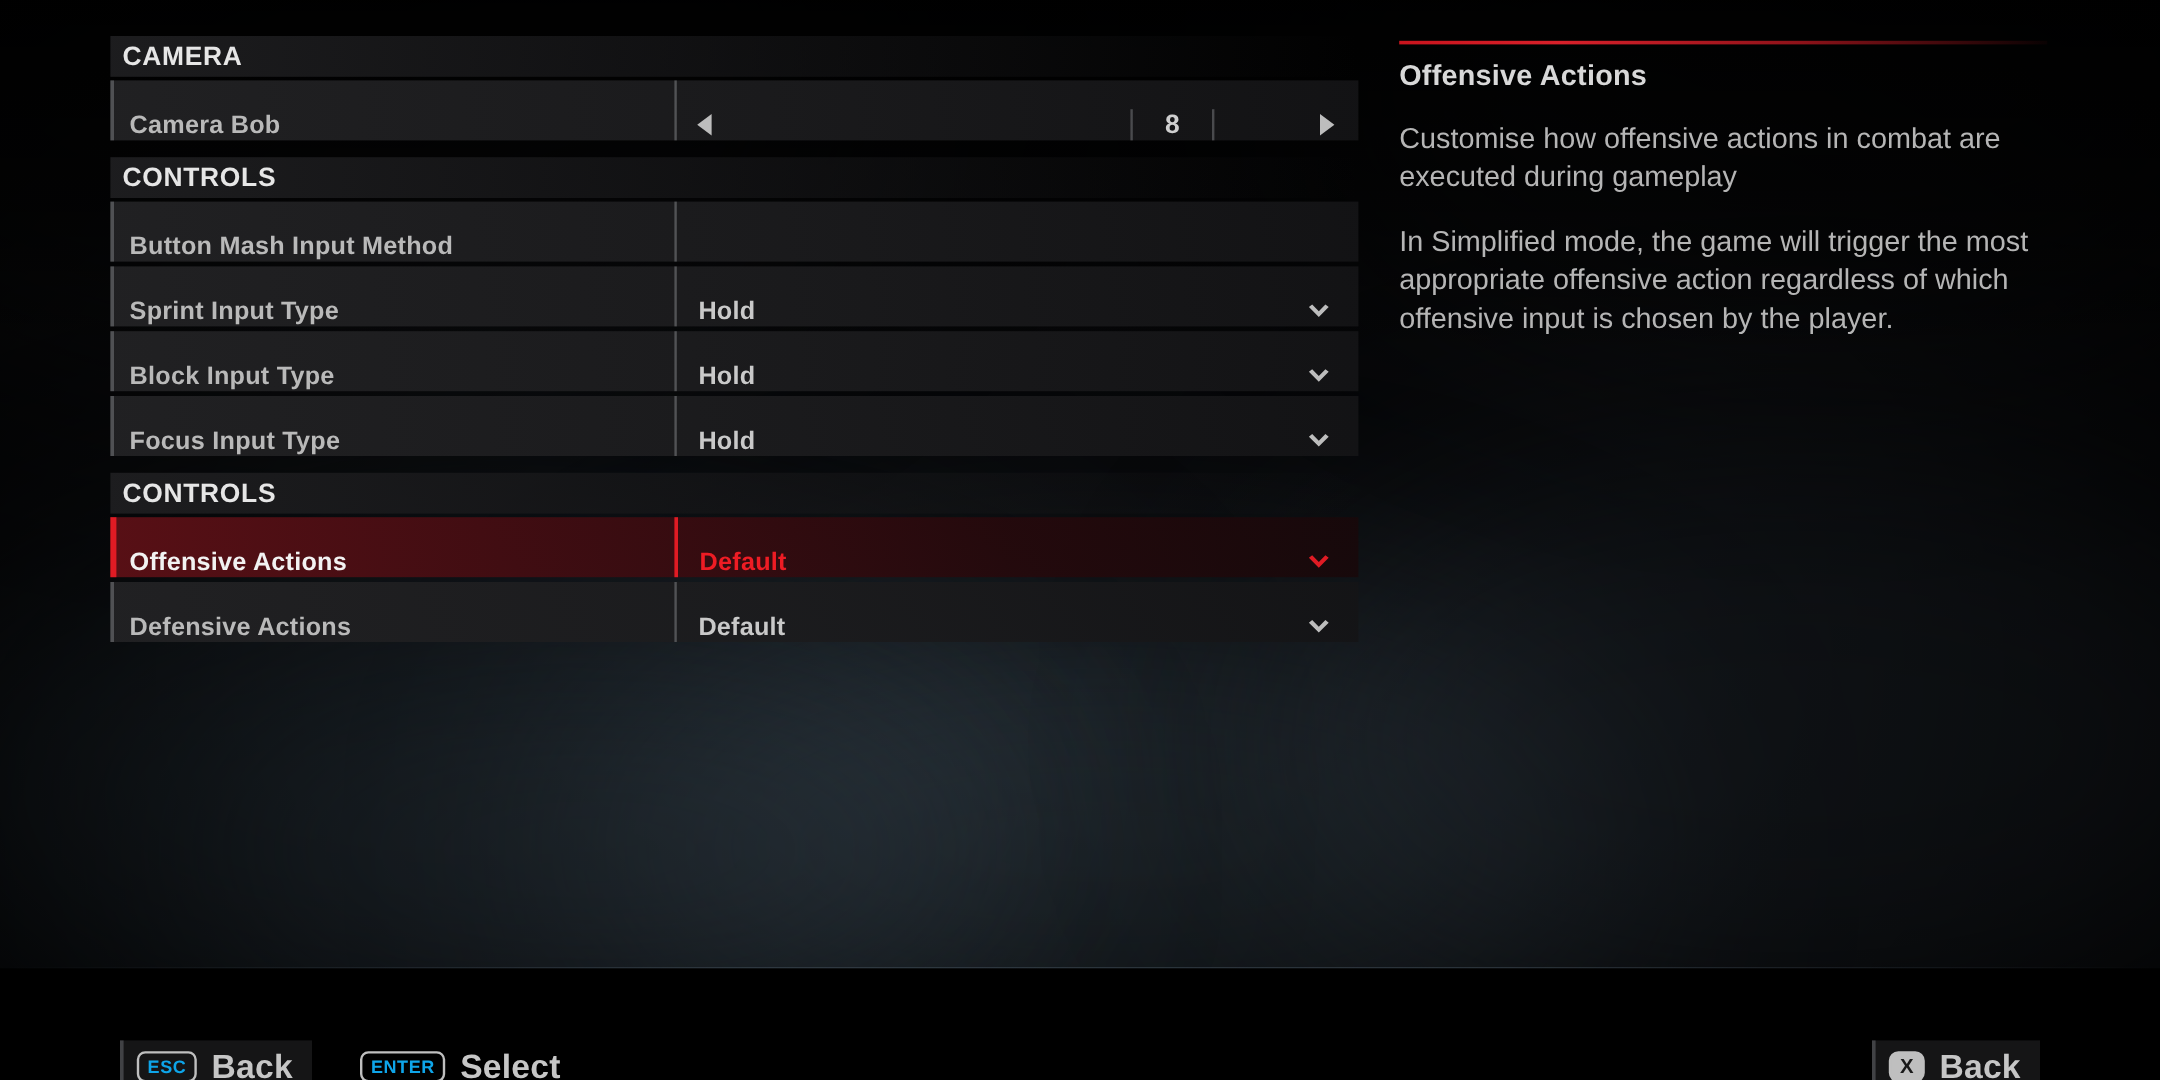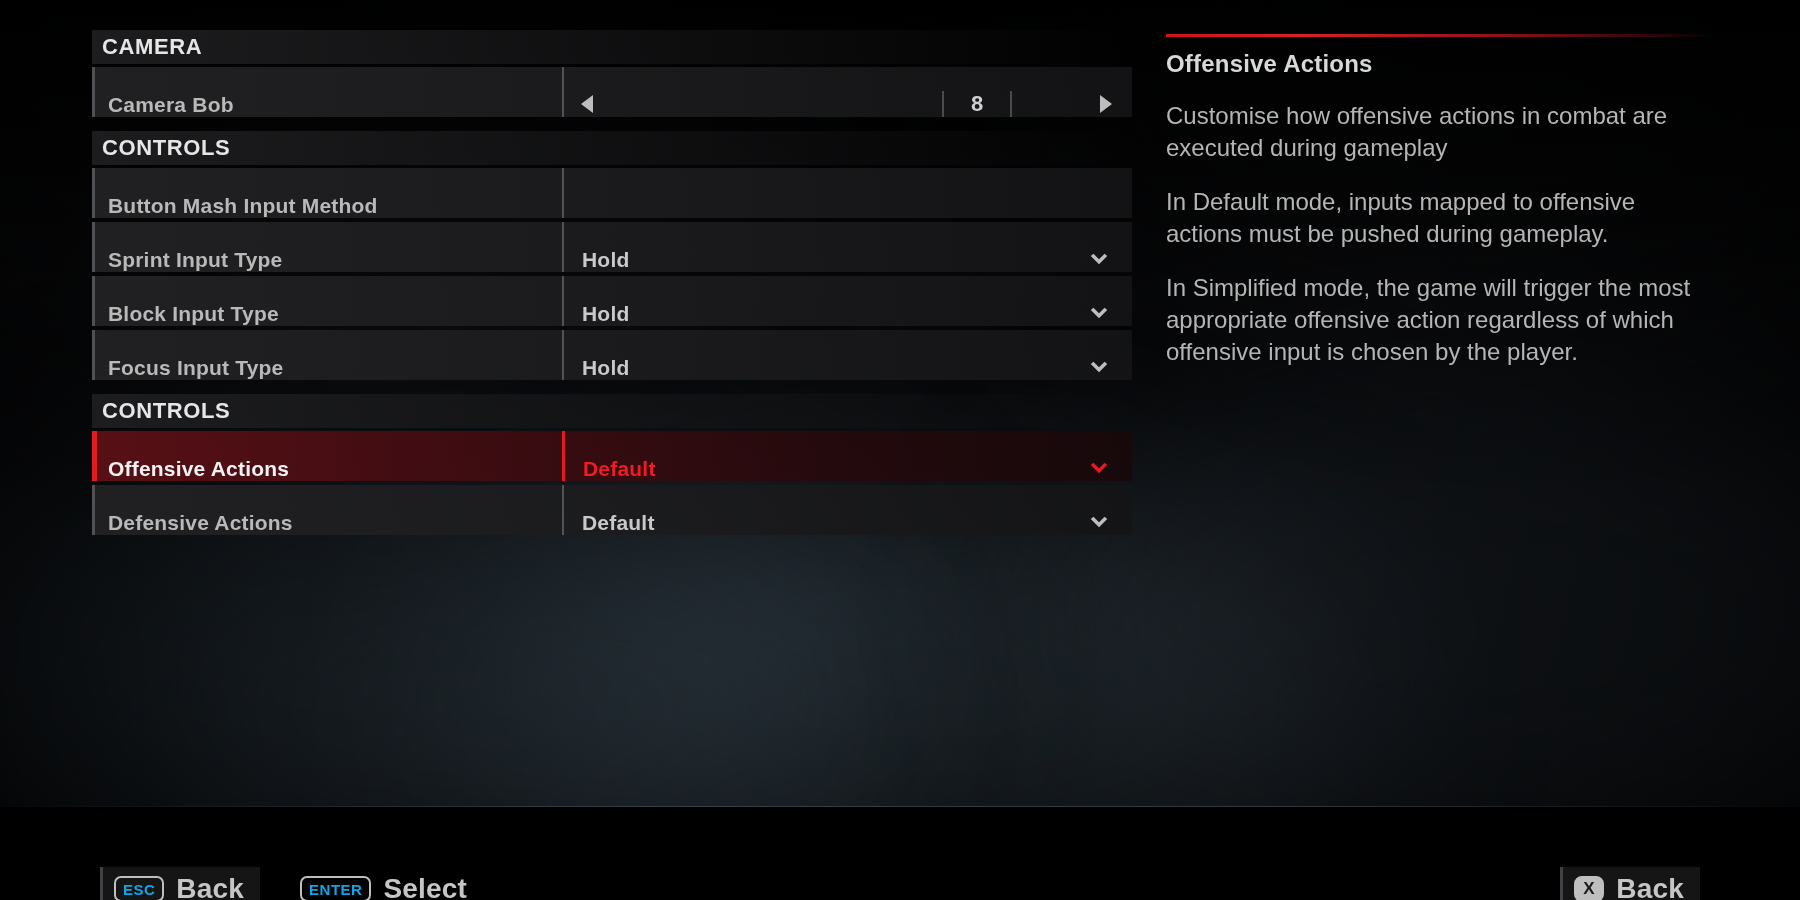--- a/index.html
+++ b/index.html
@@ -291,21 +291,20 @@
 
       </div>
     </div>
 
   </div>
 
   <div id="info">
     <div class="info-rule"></div>
     <div class="info-title">Offensive Actions</div>
     <div class="info-para">Customise how offensive actions in combat are executed during gameplay</div>
-    <div class="info-para">In Default mode, inputs mapped to offensive actions must be pushed during gameplay.</div>
     <div class="info-para">In Simplified mode, the game will trigger the most appropriate offensive action regardless of which offensive input is chosen by the player.</div>
   </div>
 
   <div id="footer-sep"></div>
   <div id="footer">
 
     <div class="hint-group" id="hints-left">
       <div class="hint boxed">
         <span class="keycap">ESC</span>
         <span class="hint-label">Back</span>

